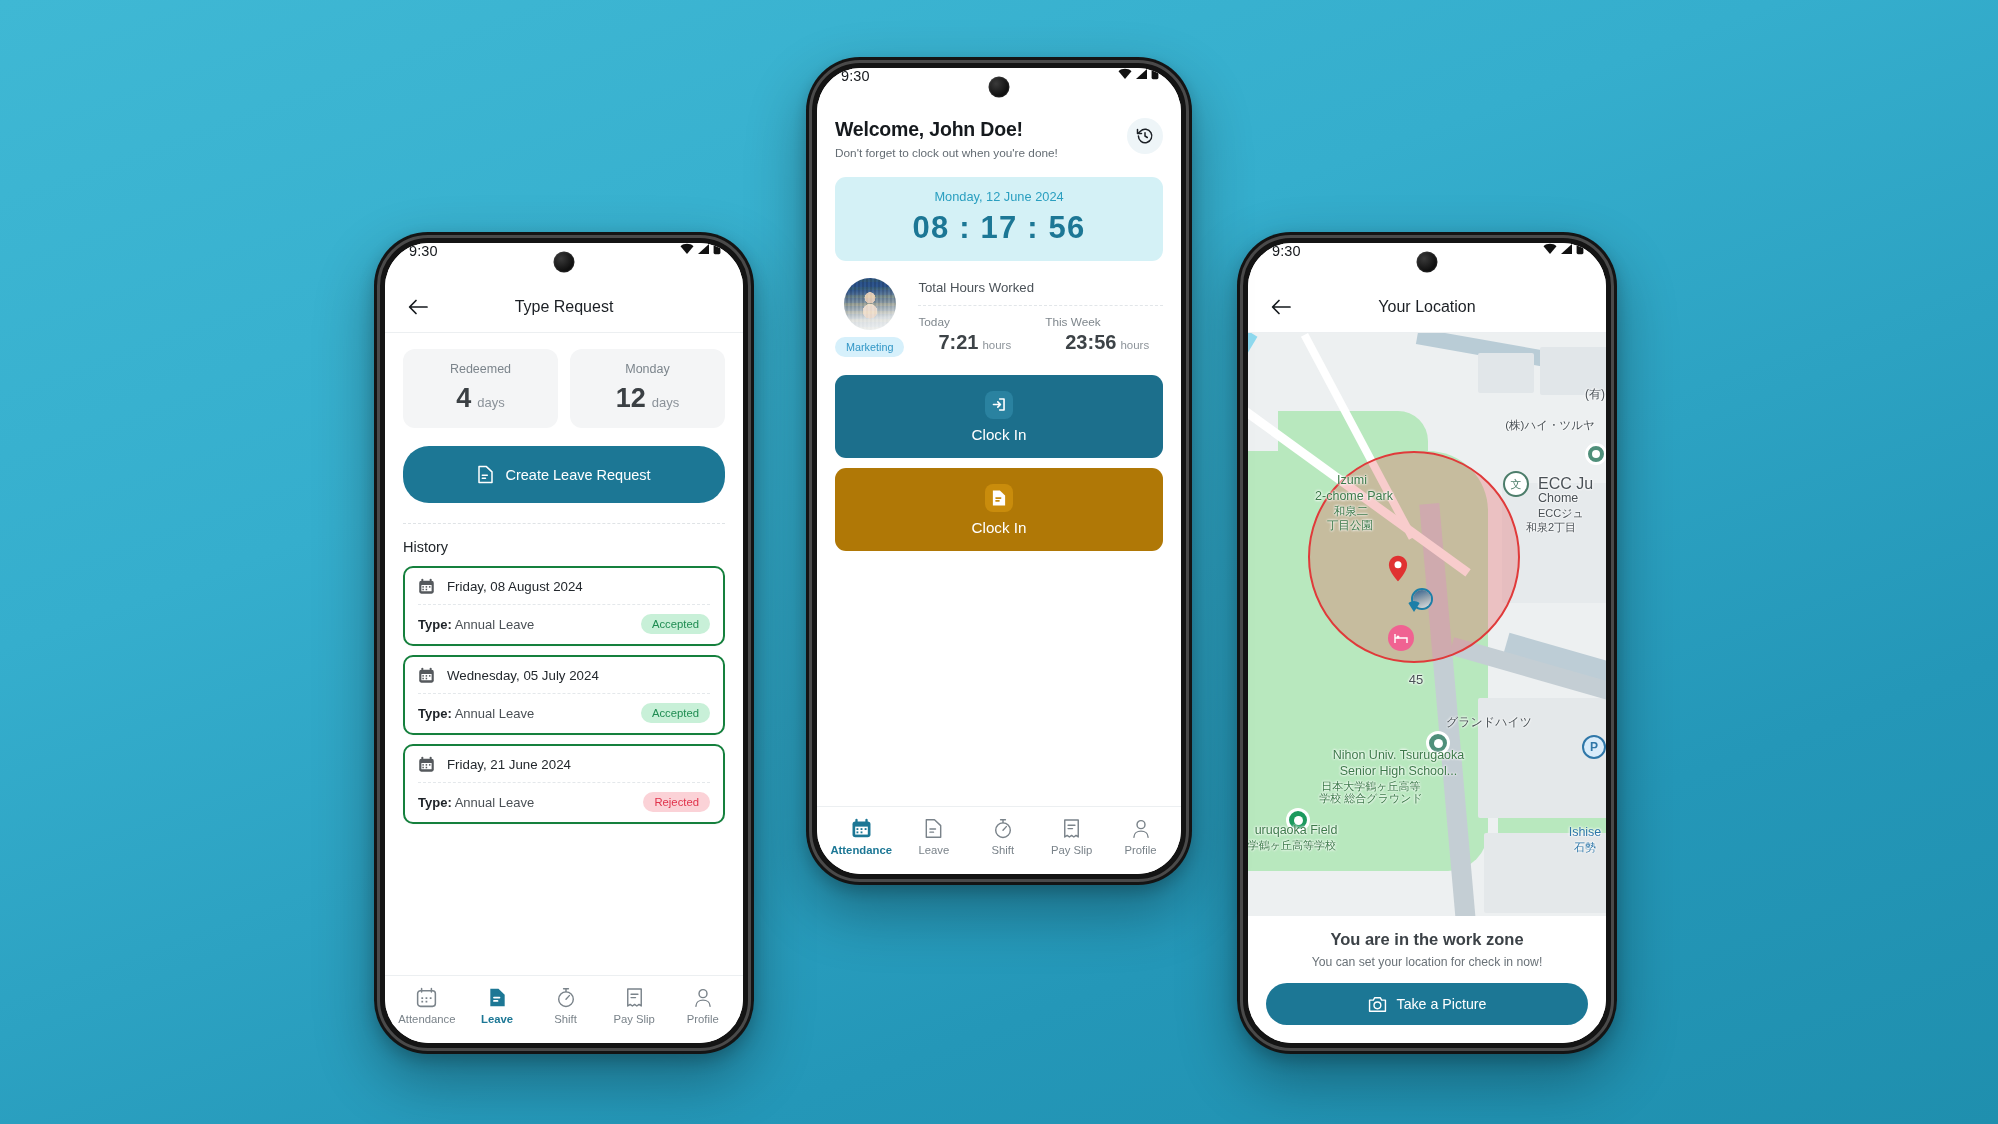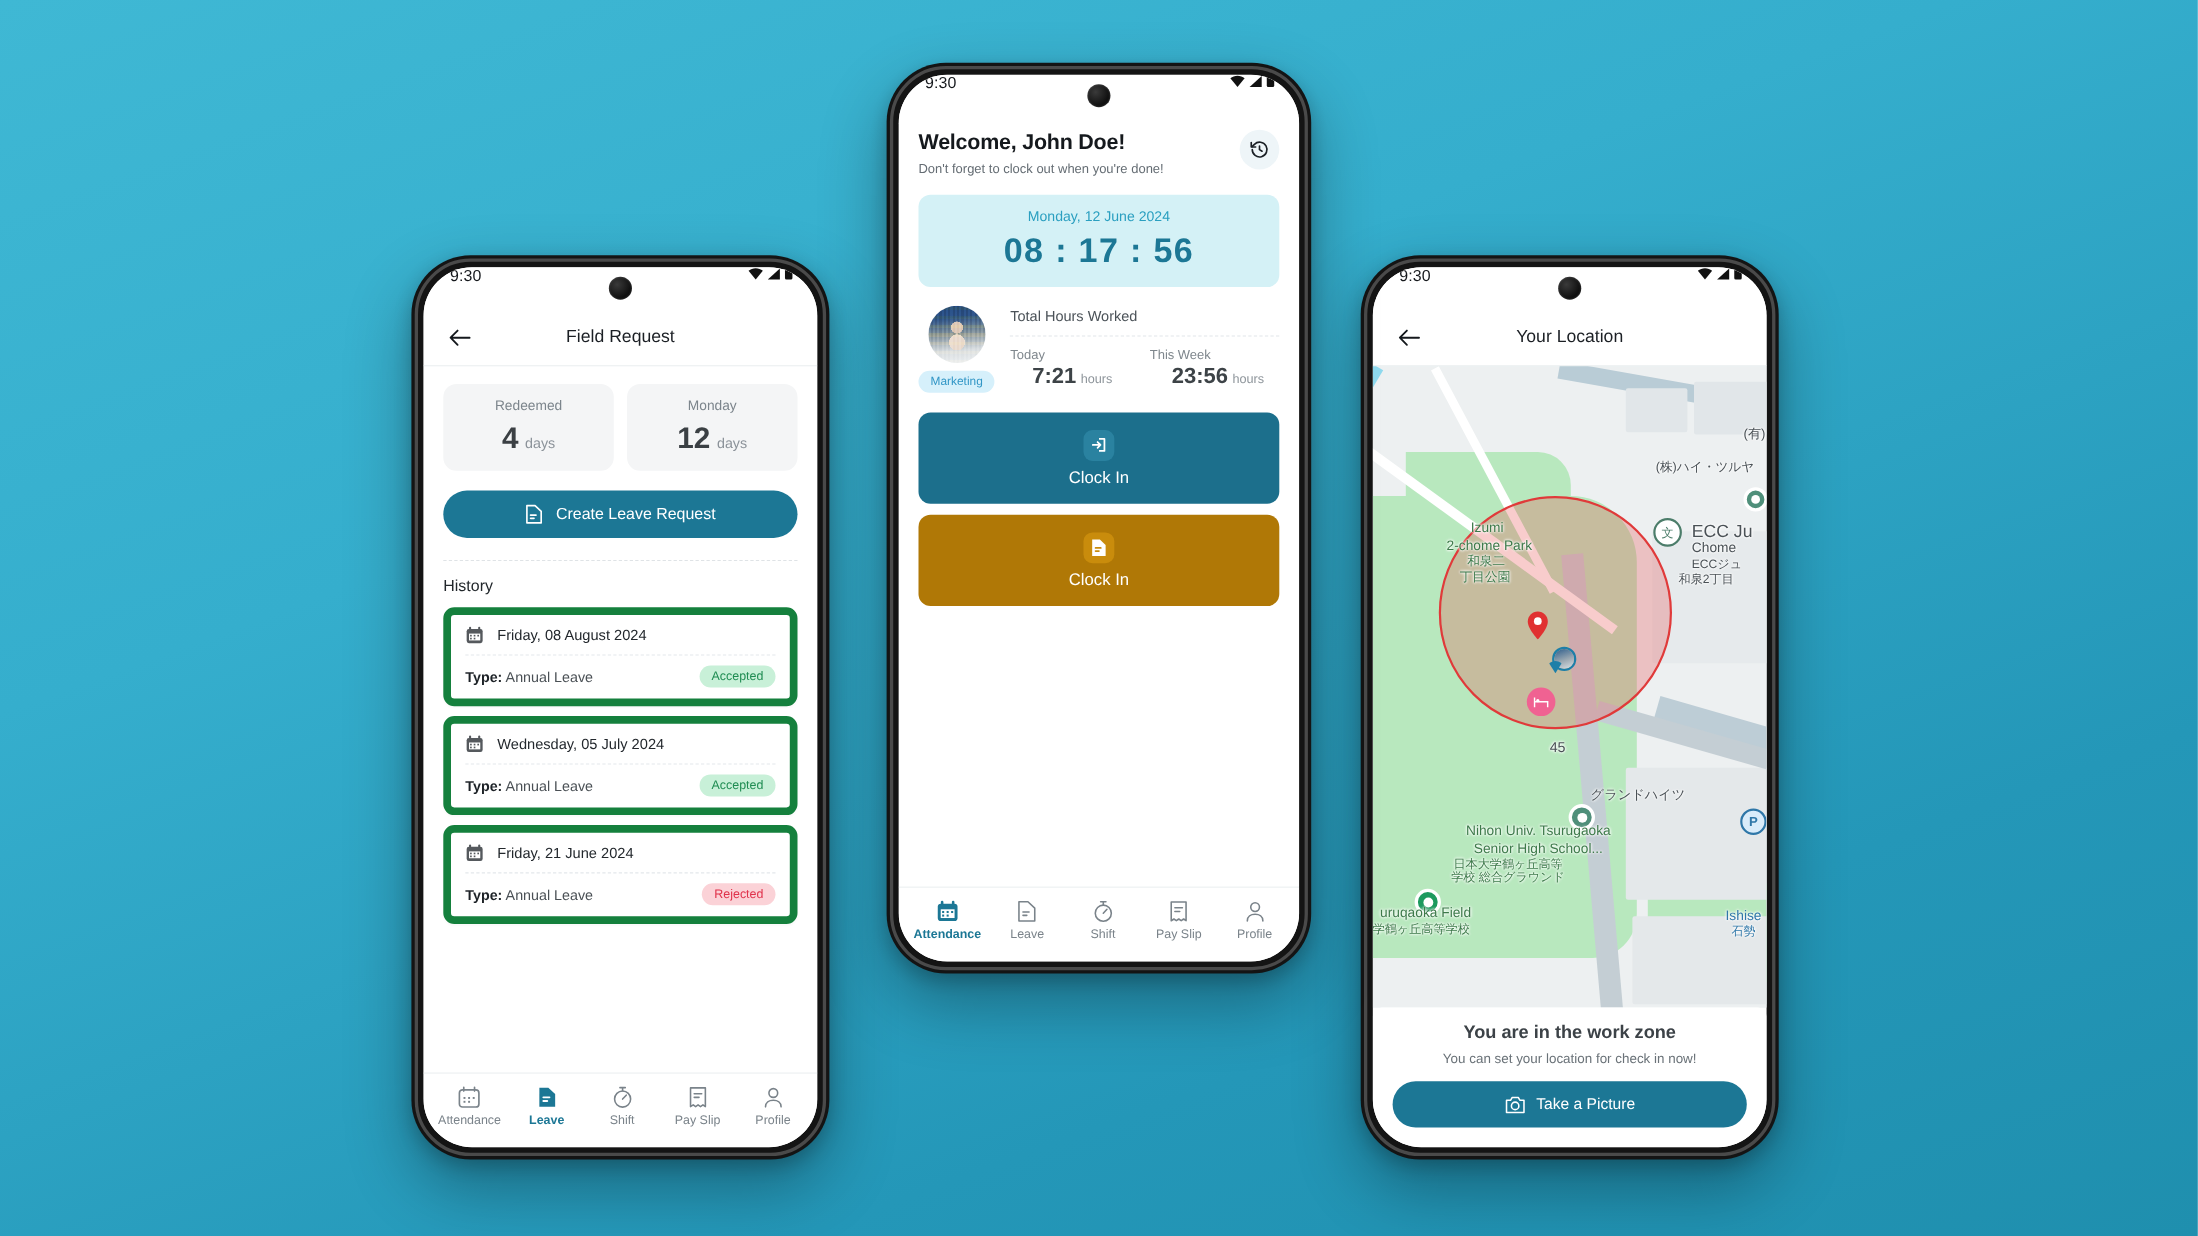--- a/index.html
+++ b/index.html
@@ -70,34 +70,34 @@
   .stat-card{
     flex:1; background:#f4f5f6; border-radius:12px;
     padding: 13px 8px 16px; text-align:center;
   }
   .stat-label{ font-size:12.5px; color:#7c858c; margin-bottom: 9px;}
   .stat-valwrap{ display:flex; align-items:baseline; justify-content:center; gap:6px;}
   .stat-value{ font-size:27px; font-weight:700; color:#3b4044; line-height:1;}
   .stat-unit{ font-size:13px; color:#8b9299;}
 
   .primary-btn{
-    margin: 18px 18px 0; height: 43px; border-radius: 26px;
+    margin: 18px 18px 0; height: 57px; border-radius: 26px;
     background:#1c7795; color:#fff; display:flex; align-items:center;
     justify-content:center; gap:11px; font-size:14.5px; cursor:pointer;
     border:none; width: calc(100% - 36px);
     font-family:"Liberation Sans", sans-serif;
   }
   .hr-dotted{
     margin: 20px 18px 0; border-top: 1px dashed #dfe3e6;
   }
   .section-title{ padding: 15px 18px 0; font-size:14.5px; color:#22272b;}
 
   .hist-list{ padding: 11px 18px 0; display:flex; flex-direction:column; gap:9px;}
   .hist-card{
-    border:7px solid #15803d; border-radius:10px; background:#fff;
+    border:2px solid #15803d; border-radius:10px; background:#fff;
     box-shadow: 0 1px 2px rgba(0,0,0,.025);
   }
   .hist-top{ display:flex; align-items:center; gap:12px; padding: 10px 13px 9px;}
   .hist-date{ font-size:13.3px; color:#23282d;}
   .hist-div{ border-top:1px dashed #e4e8eb; margin: 0 13px;}
   .hist-bottom{
     display:flex; align-items:center; justify-content:space-between;
     padding: 9px 13px 10px;
   }
   .hist-type{ font-size:13px; color:#4a5055;}
@@ -236,21 +236,21 @@
             </svg>
         </div>
       </div>
 
       <div class="appbar">
         <div class="back-btn">
           <svg width="20" height="16" viewBox="0 0 20 16">
             <path d="M8 1.5L1.6 8 8 14.5M1.8 8H19" stroke="#15191d" stroke-width="1.7" fill="none" stroke-linecap="round" stroke-linejoin="round"></path>
           </svg>
         </div>
-        <div class="appbar-title">Field Request</div>
+        <div class="appbar-title">Type Request</div>
       </div>
 
       <div class="screen-body">
 
         <div class="stat-row">
           <div class="stat-card">
             <div class="stat-label">Redeemed</div>
             <div class="stat-valwrap">
               <span class="stat-value">4</span>
               <span class="stat-unit">days</span>

